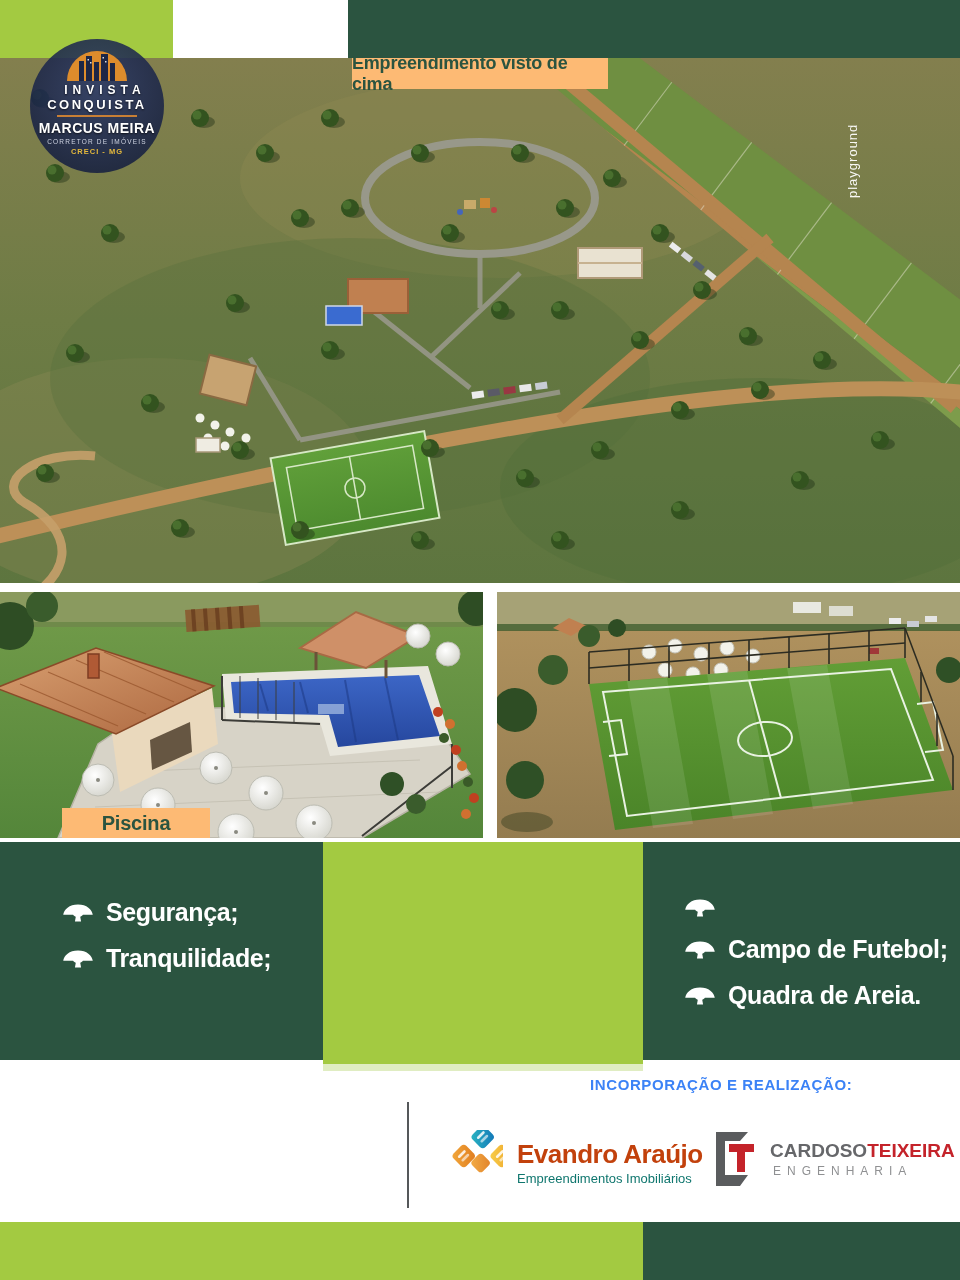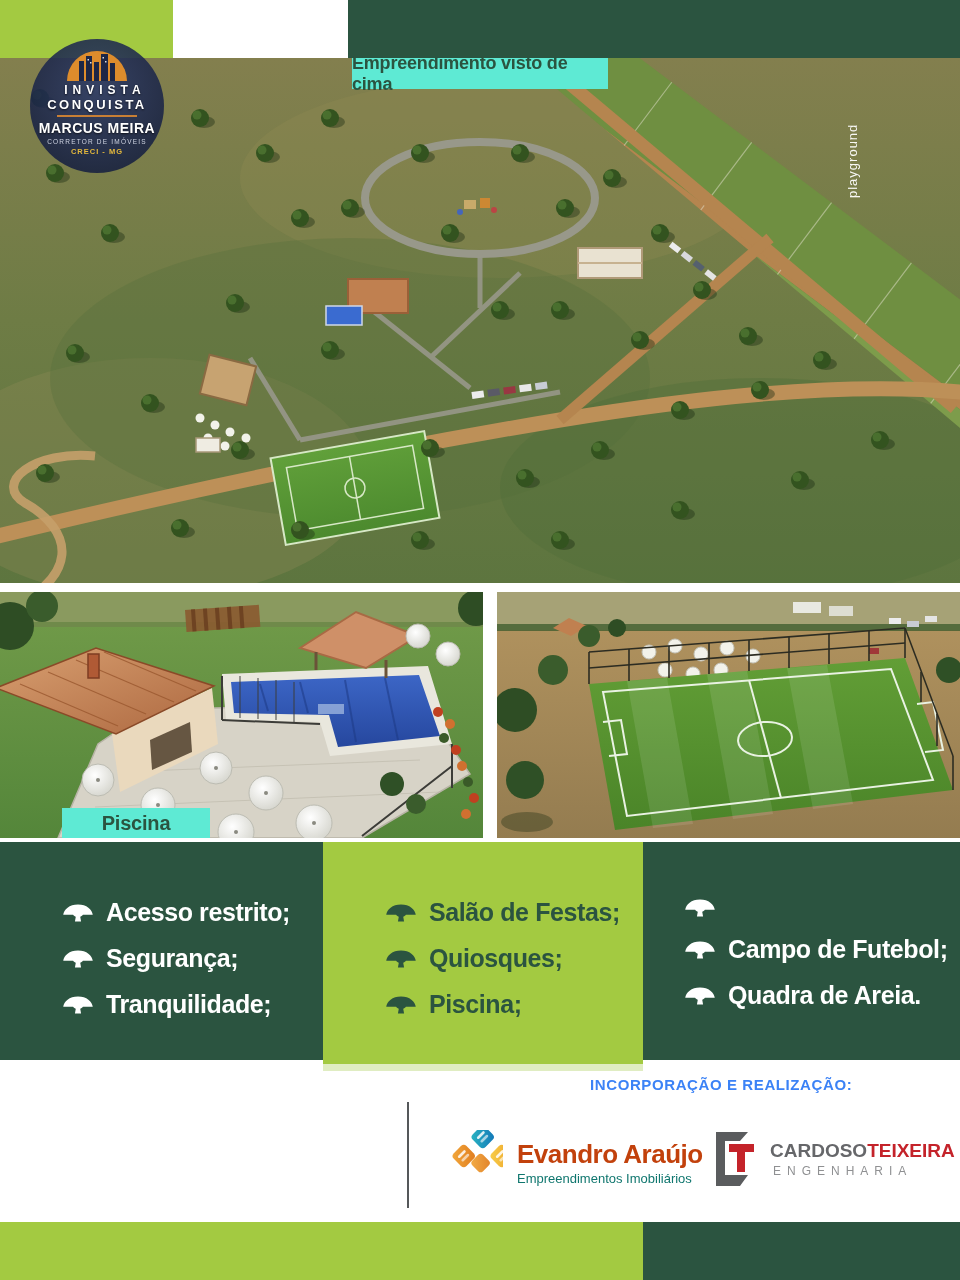--- a/index.html
+++ b/index.html
@@ -2,21 +2,21 @@
 <html><head>
 <meta charset="utf-8">
 <style>
   html,body{margin:0;padding:0;background:#888;}
   .page{position:relative;width:960px;height:1280px;background:#ffffff;overflow:hidden;
         font-family:"Liberation Sans", sans-serif;}
   .abs{position:absolute;}
   
   .strip{position:absolute;height:58px;top:0;}
   
-  .caption-bar{position:absolute;background:#5eead4;color:#2b5440;font-weight:bold;
+  .caption-bar{position:absolute;background:#fdba74;color:#2b5440;font-weight:bold;
         display:flex;align-items:center;justify-content:center;letter-spacing:-0.2px;}
   
   .band-col{position:absolute;top:842px;height:218px;}
   .feat{display:flex;align-items:center;gap:12px;margin-bottom:17px;}
   .feat .ficon{width:32px;flex:0 0 32px;display:flex;}
   .feat .ficon svg{width:32px;height:20px;}
   .feat .ftext{font-weight:bold;font-size:25px;letter-spacing:-0.4px;white-space:nowrap;}
   .col-light .ftext{color:#2b5440;} .col-light .ficon svg path{fill:#2b5440;}
   .col-dark .ftext{color:#ffffff;} .col-dark .ficon svg path{fill:#ffffff;}
   
@@ -443,66 +443,32 @@
   <div class="abs" style="left:323px;top:1064px;width:320px;height:7px;background:#e0edc2;"></div>
   <div class="band-col" style="left:643px;width:317px;background:#2b5440;"></div>
 
   <div class="abs col-dark" style="left:62px;top:898px;">
     <div class="feat">
       <span class="ficon">
           <svg viewBox="0 0 26 16">
             <path d="M13 1 C6 1 1.5 5 1 9.5 L9 9.5 C9.6 10.4 10.6 11 11.2 11 L10.5 15 L15.5 15 L14.8 11 C15.4 11 16.4 10.4 17 9.5 L25 9.5 C24.5 5 20 1 13 1 Z"></path>
           </svg>
         </span>
-      <span class="ftext">Acesso restrito;</span>
-    </div>
-    <div class="feat">
-      <span class="ficon">
-          <svg viewBox="0 0 26 16">
-            <path d="M13 1 C6 1 1.5 5 1 9.5 L9 9.5 C9.6 10.4 10.6 11 11.2 11 L10.5 15 L15.5 15 L14.8 11 C15.4 11 16.4 10.4 17 9.5 L25 9.5 C24.5 5 20 1 13 1 Z"></path>
-          </svg>
-        </span>
       <span class="ftext">Segurança;</span>
     </div>
     <div class="feat">
       <span class="ficon">
           <svg viewBox="0 0 26 16">
             <path d="M13 1 C6 1 1.5 5 1 9.5 L9 9.5 C9.6 10.4 10.6 11 11.2 11 L10.5 15 L15.5 15 L14.8 11 C15.4 11 16.4 10.4 17 9.5 L25 9.5 C24.5 5 20 1 13 1 Z"></path>
           </svg>
         </span>
       <span class="ftext">Tranquilidade;</span>
     </div>
   </div>
 
-  <div class="abs col-light" style="left:385px;top:898px;">
-    <div class="feat">
-      <span class="ficon">
-          <svg viewBox="0 0 26 16">
-            <path d="M13 1 C6 1 1.5 5 1 9.5 L9 9.5 C9.6 10.4 10.6 11 11.2 11 L10.5 15 L15.5 15 L14.8 11 C15.4 11 16.4 10.4 17 9.5 L25 9.5 C24.5 5 20 1 13 1 Z"></path>
-          </svg>
-        </span>
-      <span class="ftext">Salão de Festas;</span>
-    </div>
-    <div class="feat">
-      <span class="ficon">
-          <svg viewBox="0 0 26 16">
-            <path d="M13 1 C6 1 1.5 5 1 9.5 L9 9.5 C9.6 10.4 10.6 11 11.2 11 L10.5 15 L15.5 15 L14.8 11 C15.4 11 16.4 10.4 17 9.5 L25 9.5 C24.5 5 20 1 13 1 Z"></path>
-          </svg>
-        </span>
-      <span class="ftext">Quiosques;</span>
-    </div>
-    <div class="feat">
-      <span class="ficon">
-          <svg viewBox="0 0 26 16">
-            <path d="M13 1 C6 1 1.5 5 1 9.5 L9 9.5 C9.6 10.4 10.6 11 11.2 11 L10.5 15 L15.5 15 L14.8 11 C15.4 11 16.4 10.4 17 9.5 L25 9.5 C24.5 5 20 1 13 1 Z"></path>
-          </svg>
-        </span>
-      <span class="ftext">Piscina;</span>
-    </div>
-  </div>
 
   <div class="abs col-dark" style="left:684px;top:898px;">
     <div class="feat">
       <span class="ficon">
           <svg viewBox="0 0 26 16">
             <path d="M13 1 C6 1 1.5 5 1 9.5 L9 9.5 C9.6 10.4 10.6 11 11.2 11 L10.5 15 L15.5 15 L14.8 11 C15.4 11 16.4 10.4 17 9.5 L25 9.5 C24.5 5 20 1 13 1 Z"></path>
           </svg>
         </span>
     </div>
     <div class="feat">

